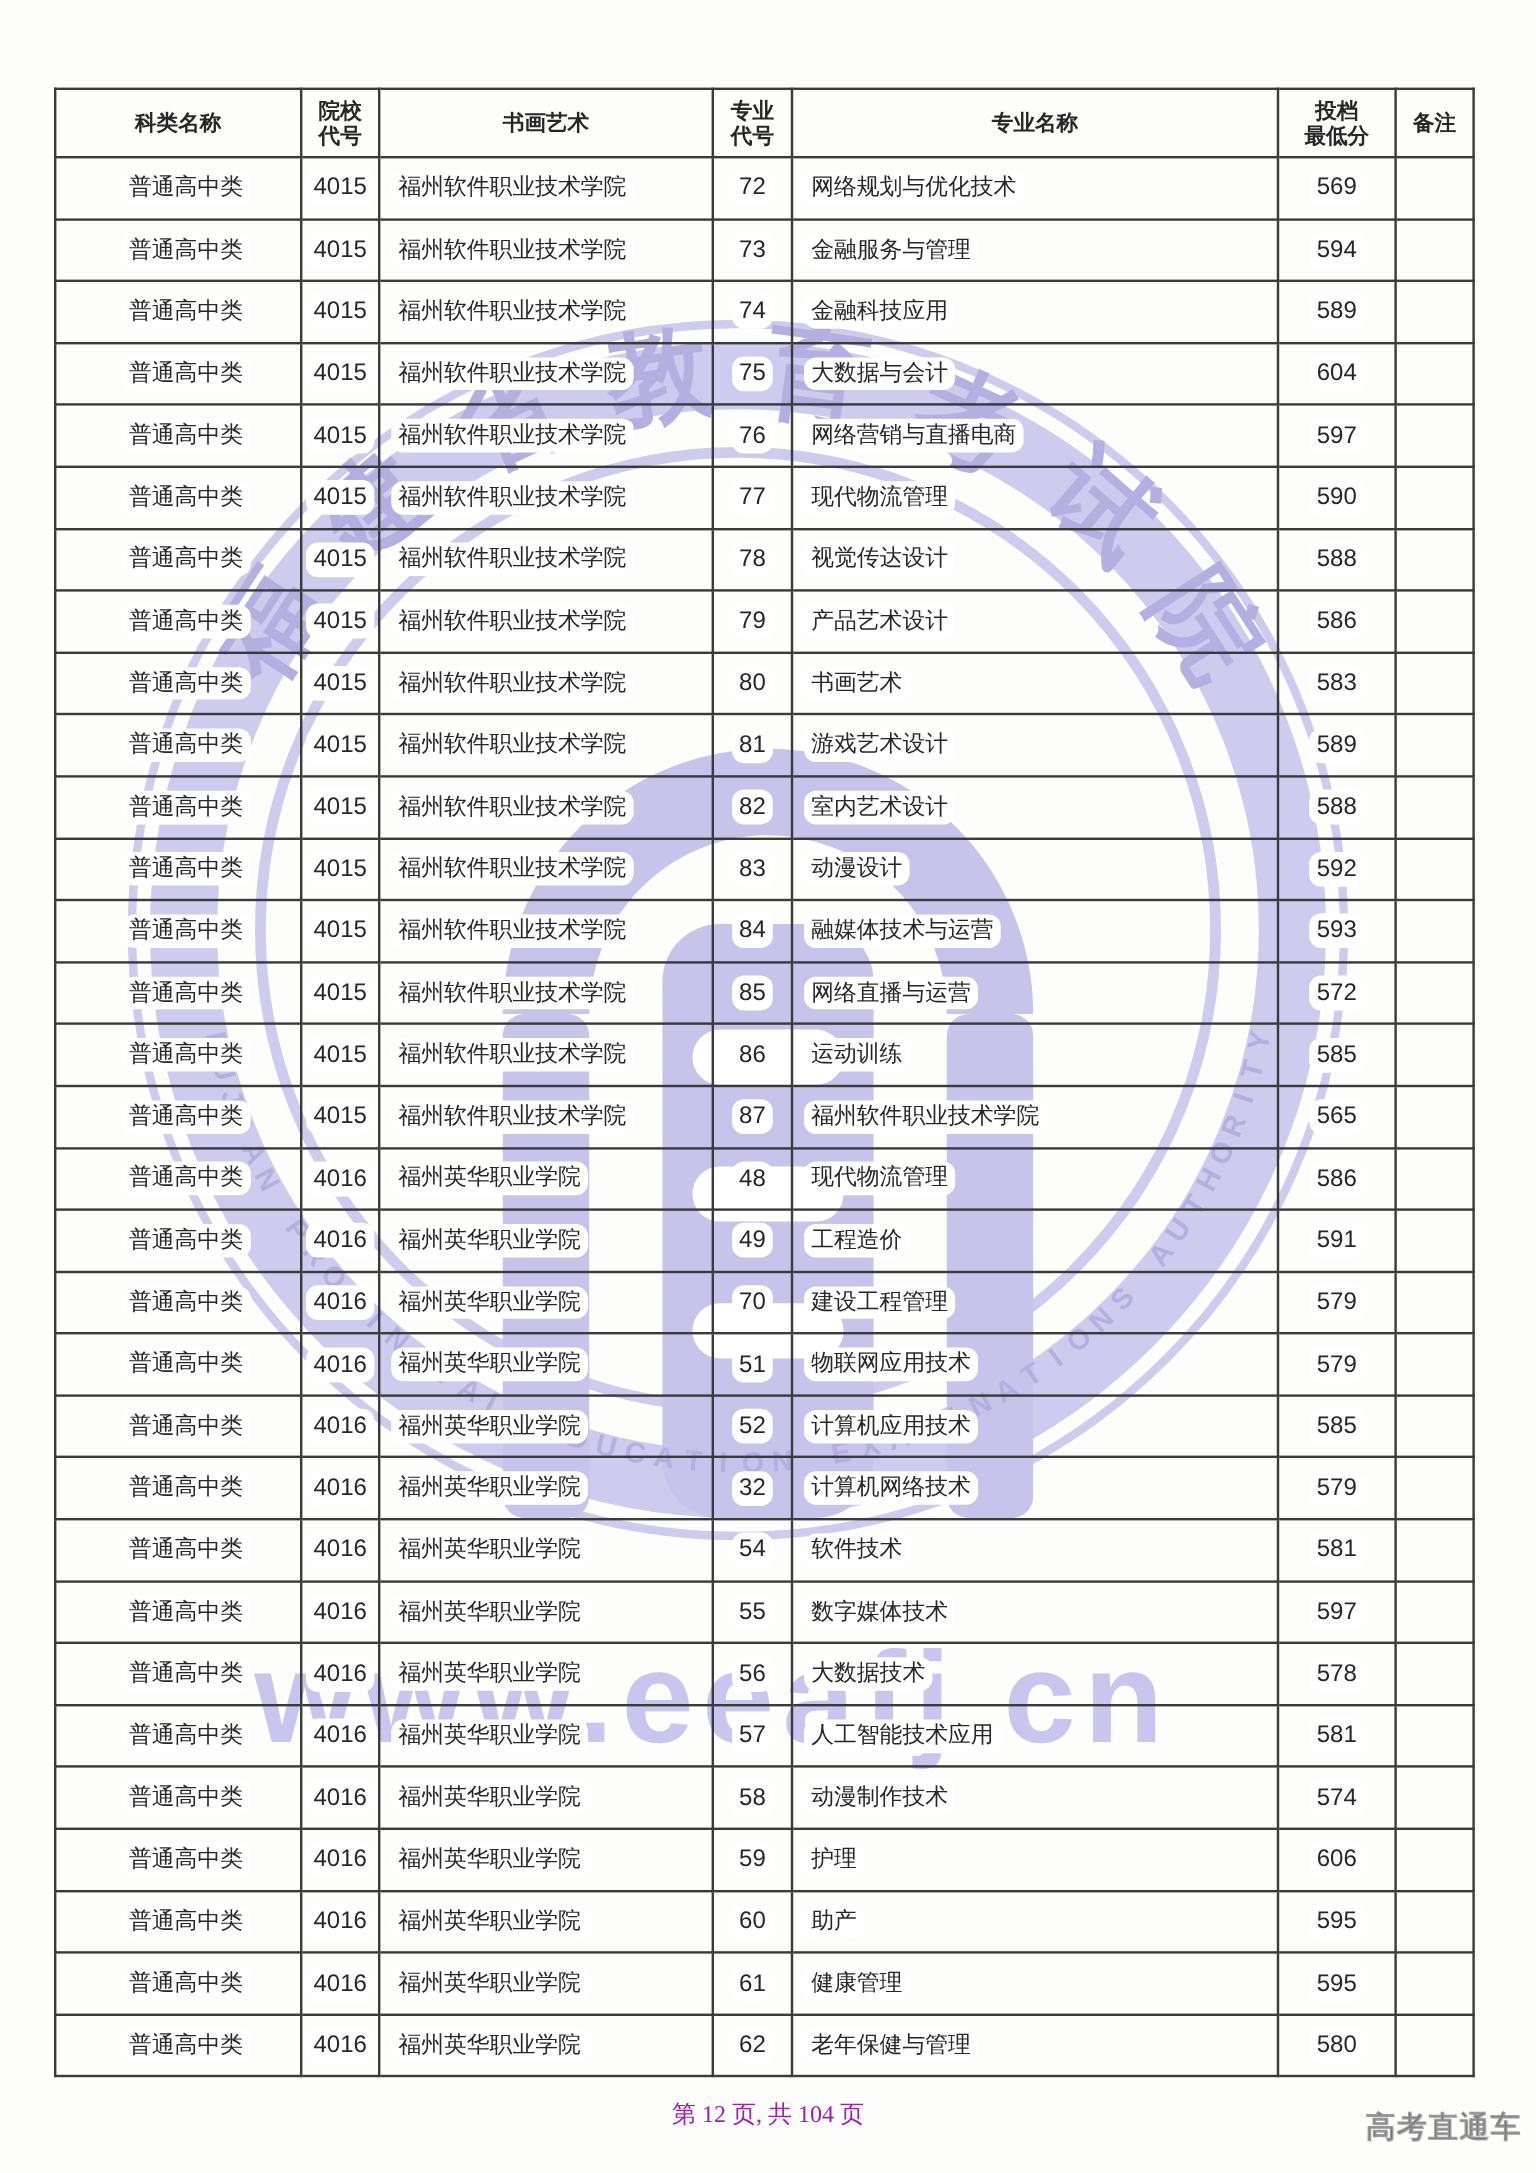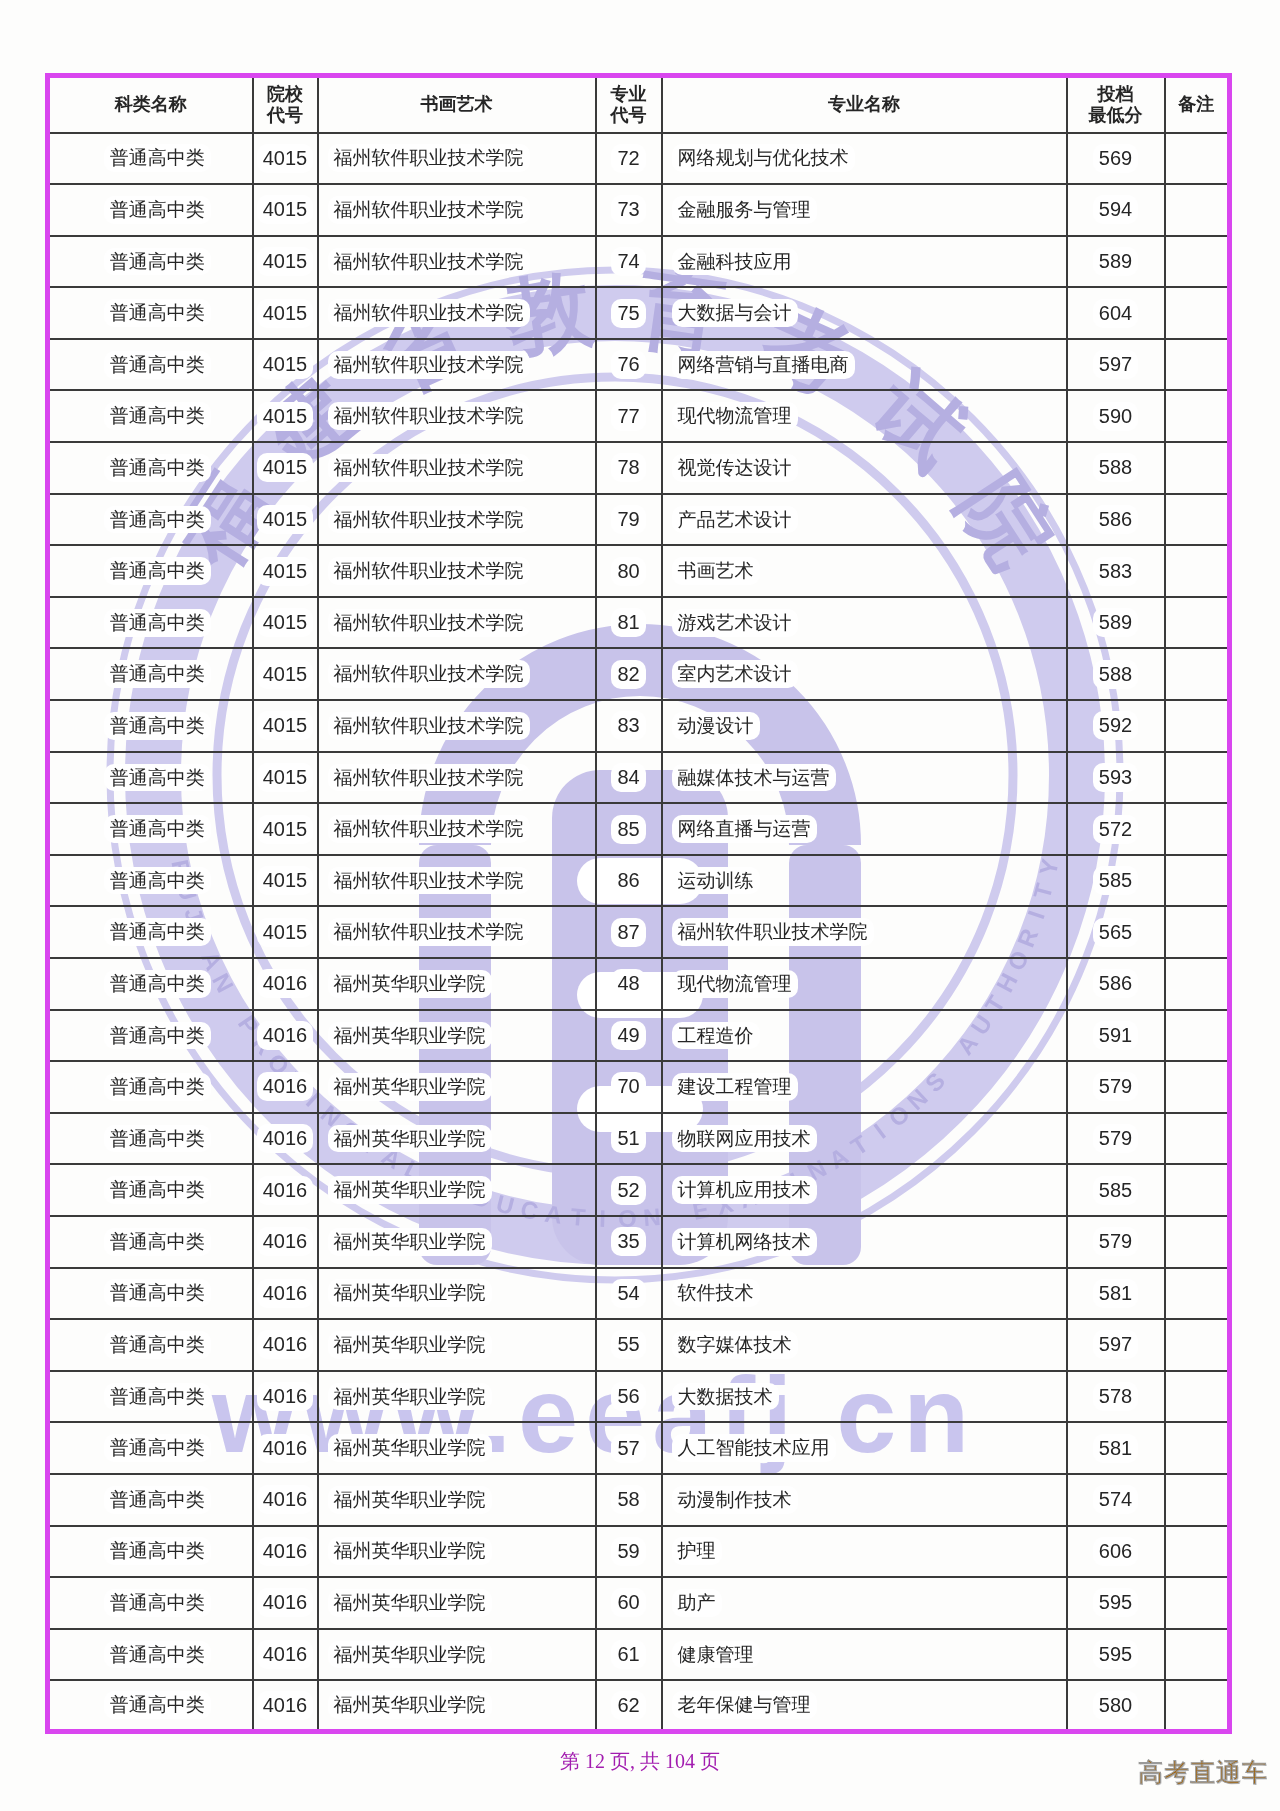--- a/index.html
+++ b/index.html
@@ -23,21 +23,21 @@
   .score-table{
     position:absolute;left:45px;top:73px;width:1182px;
     border-collapse:collapse;table-layout:fixed;
     background:transparent;
   }
   .score-table th,.score-table td{
     border:2px solid #3a3a3a;
     padding:0;vertical-align:middle;
     overflow:hidden;
   }
-  .score-table{border:5px solid #d946ef;}
+  .score-table{border:1px solid #d946ef;}
   .score-table thead tr{height:57px;}
   .score-table tbody tr{height:51.6px;}
   th{
     font-size:18px;font-weight:bold;line-height:1.15;
     white-space:pre-line;text-align:center;
     font-family:"Liberation Serif","DejaVu Serif",serif;
   }
   td{font-size:19px;}
   td.c-cat{text-align:center;padding-left:13px;}
   td.c-school,td.c-major{text-align:left;padding-left:9px;}
@@ -49,21 +49,21 @@
   }
   
   .page-info{
     position:absolute;left:0;top:1748px;width:100%;
     text-align:center;font-size:20px;color:#a21caf;
     font-family:"Liberation Serif","DejaVu Serif",serif;
   }
   .brand-mark{
     position:absolute;left:1138px;top:1756px;
     font-size:25px;letter-spacing:1px;white-space:nowrap;
-    color:#a16207;
+    color:#737373;
     -webkit-text-stroke:1px #9a9a9a;
     text-shadow:1px 1px 0 #c9c9c9;
     font-family:Liberation Serif, serif;
   }
 </style>
 </head>
 <body>
 
 <div class="page">
 
@@ -351,21 +351,21 @@
           <td class="c-school"><span class="pill">福州英华职业学院</span></td>
           <td class="c-mcode num"><span class="pill">52</span></td>
           <td class="c-major"><span class="pill">计算机应用技术</span></td>
           <td class="c-score num"><span class="pill">585</span></td>
           <td class="c-remark num"></td>
         </tr>
         <tr>
           <td class="c-cat"><span class="pill">普通高中类</span></td>
           <td class="c-code num"><span class="pill">4016</span></td>
           <td class="c-school"><span class="pill">福州英华职业学院</span></td>
-          <td class="c-mcode num"><span class="pill">35</span></td>
+          <td class="c-mcode num"><span class="pill">32</span></td>
           <td class="c-major"><span class="pill">计算机网络技术</span></td>
           <td class="c-score num"><span class="pill">579</span></td>
           <td class="c-remark num"></td>
         </tr>
         <tr>
           <td class="c-cat"><span class="pill">普通高中类</span></td>
           <td class="c-code num"><span class="pill">4016</span></td>
           <td class="c-school"><span class="pill">福州英华职业学院</span></td>
           <td class="c-mcode num"><span class="pill">54</span></td>
           <td class="c-major"><span class="pill">软件技术</span></td>

